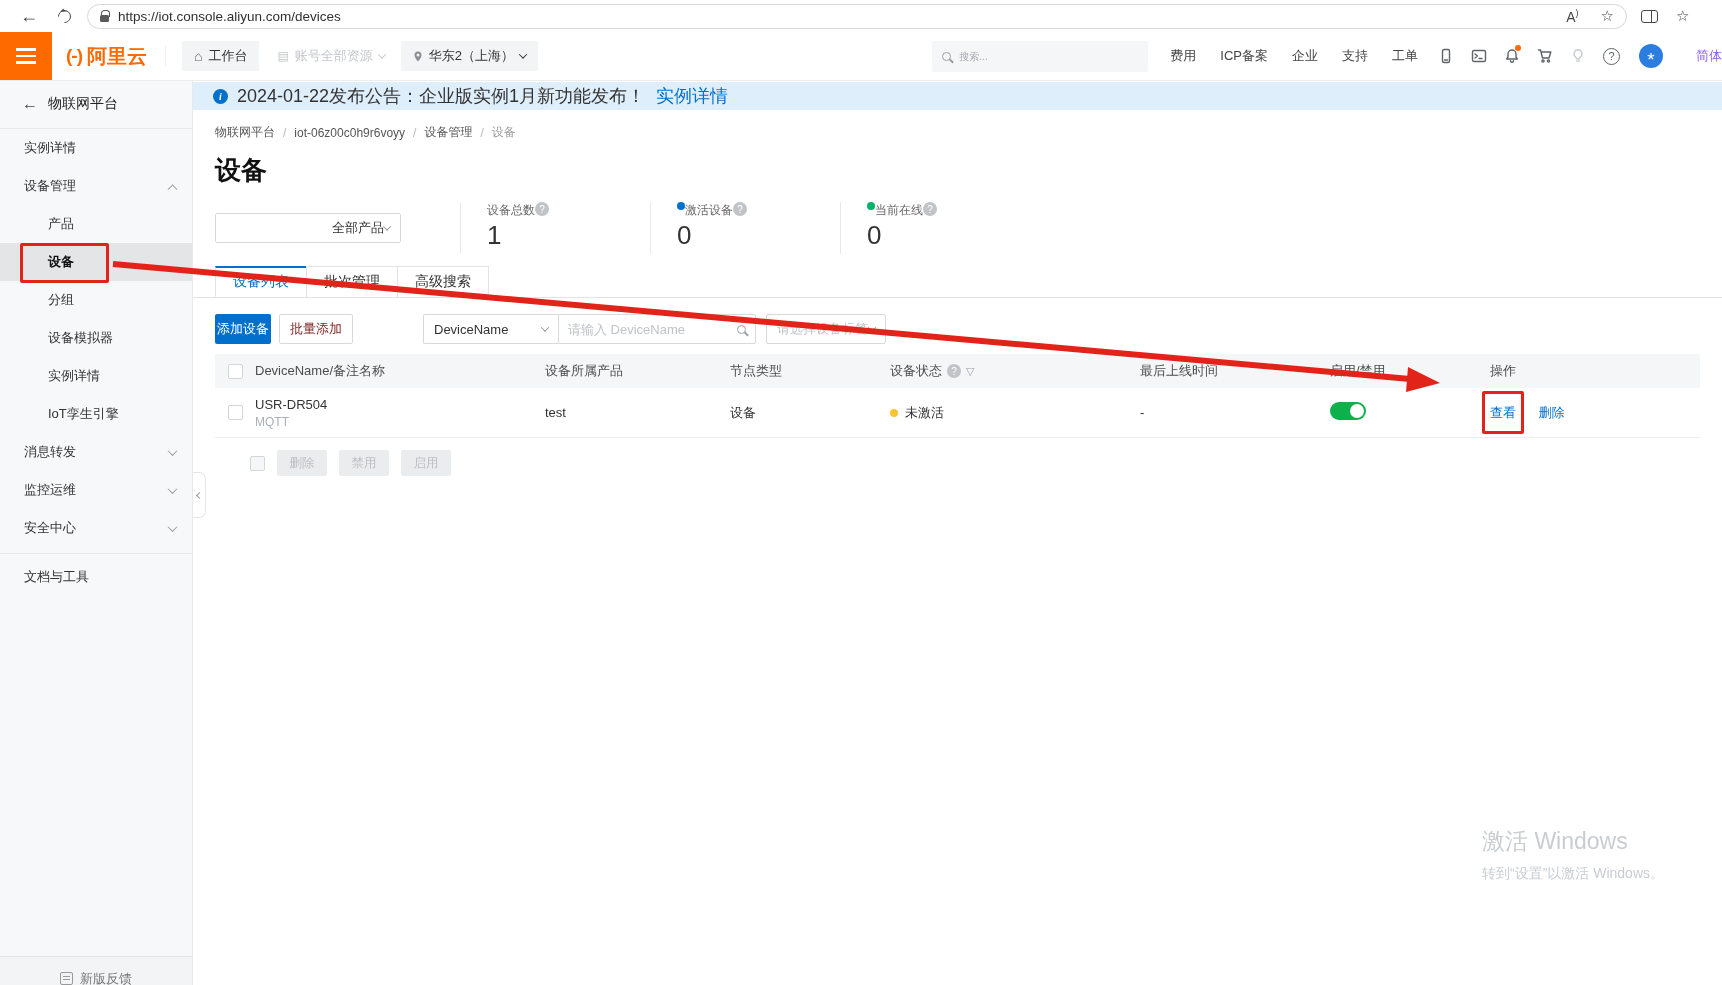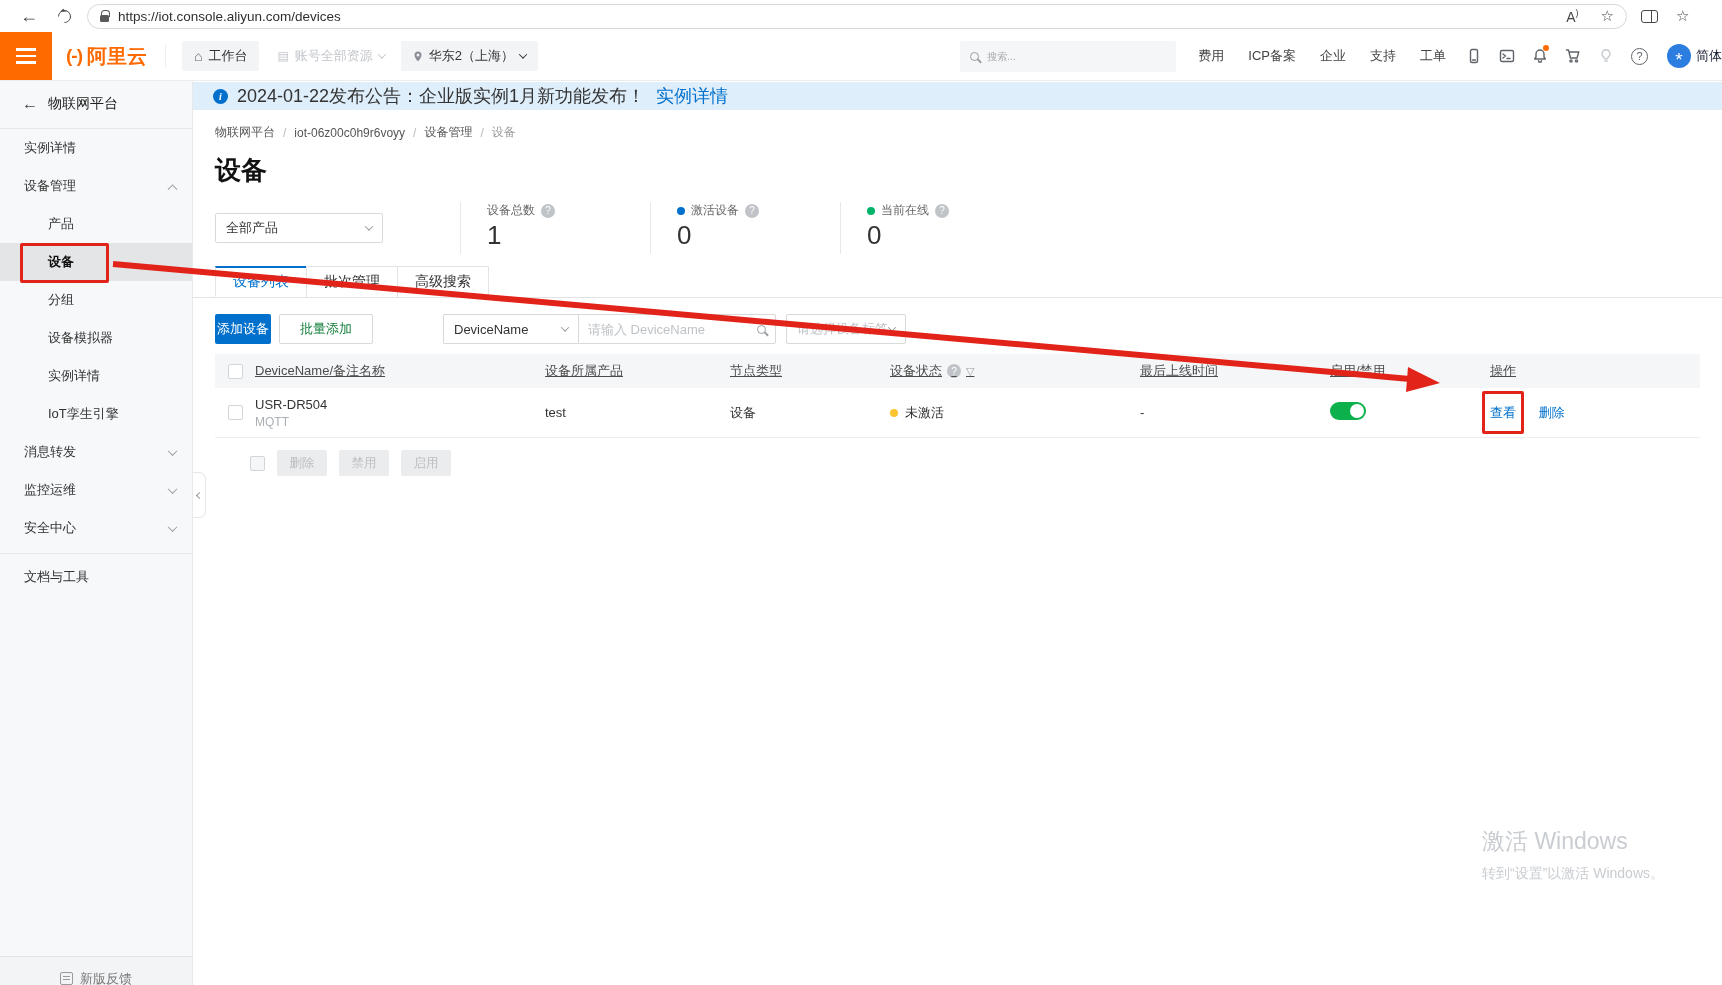--- a/index.html
+++ b/index.html
@@ -47,21 +47,21 @@
   .nav-search input::placeholder { color:#a6aab0; }
   .nav-links { display:flex; align-items:center; gap:24px; margin-left:22px; font-size:13px; color:#444; }
   .nav-icons { display:flex; align-items:center; gap:17px; margin-left:20px; color:#5f6368; }
   .nav-icons svg { display:block; }
   .bell-wrap { position:relative; }
   .bell-wrap::after { content:""; position:absolute; top:-3px; right:-1px; width:6px; height:6px; border-radius:50%; background:#ff6a00; }
   .nav-q { width:17px; height:17px; border:1.5px solid #5f6368; border-radius:50%; font-size:11px; display:flex; align-items:center; justify-content:center; }
   .nav-q::after { content:"?"; }
   .avatar { width:24px; height:24px; border-radius:50%; background:#2b7de0; color:#fff; display:flex; align-items:center; justify-content:center; font-size:19px; margin-left:2px; }
   .avatar::after { content:"*"; margin-top:7px; }
-  .lang { font-size:13px; color:#0f172a; margin:0 0 0 5px; white-space:nowrap; }
+  .lang { font-size:13px; color:#8b5cf6; margin:0 0 0 33px; white-space:nowrap; }
   
   .body-row { display:flex; height:905px; position:relative; }
   .sidebar { width:193px; flex:0 0 193px; background:#f7f8fa; border-right:1px solid #e8e9eb; position:relative; }
   .sb-back { height:48px; display:flex; align-items:center; gap:10px; padding-left:22px; font-size:14px; color:#222; }
   .sb-back .arrow { font-size:16px; color:#444; }
   .sb-divider { height:1px; background:#e6e7e9; }
   .sb-item { height:38px; display:flex; align-items:center; padding-left:24px; font-size:13px; color:#333; position:relative; }
   .sb-item.lvl2 { padding-left:48px; }
   .sb-item.selected { background:#e4e5e7; font-weight:bold; color:#111; }
   .sb-item .chev { position:absolute; right:16px; color:#9a9da2; }
@@ -78,44 +78,44 @@
   .info-ic::after { content:"i"; font-family:"Liberation Serif",serif; font-weight:bold; }
   .banner a { color:var(--blue); text-decoration:none; margin-left:2px; }
   .breadcrumb { margin:14px 0 0 22px; font-size:12px; color:#555; display:flex; gap:8px; align-items:center; }
   .breadcrumb .sep { color:#b9b9b9; }
   .breadcrumb .cur { color:#9b9b9b; }
   .page-title { margin:12px 0 0 22px; font-size:26px; font-weight:bold; color:#111; }
   .stats-row { margin:14px 22px 0 22px; display:flex; align-items:center; }
   .prod-block { width:245px; }
   .select { height:30px; border:1px solid #d9d9d9; border-radius:2px; background:#fff; display:flex; align-items:center; justify-content:space-between; padding:0 10px; font-size:13px; color:#333; }
   .select .chev { color:#999; }
-  .prod-block .select { width:168px; }
+  .prod-block .select { width:186px;justify-content:flex-end; }
   .stat { width:190px; border-left:1px solid #e8e8e8; padding-left:26px; height:52px; }
-  .stat .lab { font-size:12px; color:#666; display:flex; align-items:center; gap:6px; }
+  .stat .lab { font-size:12px; color:#666; display:flex; align-items:flex-start; }
   .dot8 { width:8px; height:8px; border-radius:50%; display:inline-block; }
   .qmark { width:14px; height:14px; border-radius:50%; background:#c0c4c8; color:#fff; font-size:10px; display:inline-flex; align-items:center; justify-content:center; flex:0 0 auto; }
   .qmark::after { content:"?"; }
   .stat .val { font-size:26px; color:#333; margin-top:3px; line-height:1; }
   .tabs-row { margin-top:12px; padding-left:22px; border-bottom:1px solid #e2e3e5; display:flex; }
   .tab { height:31px; padding:0 17px; display:flex; align-items:center; font-size:14px; color:#333; border:1px solid #e2e3e5; border-bottom:none; margin-right:-1px; background:#fff; position:relative; }
   .tab.active { border-top:2px solid var(--blue); color:var(--blue); margin-bottom:-1px; border-bottom:1px solid #fff; }
   .toolbar { margin:16px 22px 0 22px; display:flex; align-items:center; height:30px; }
   .btn { height:30px; border-radius:2px; font-size:13px; display:flex; align-items:center; justify-content:center; }
   .btn-primary { width:56px; background:var(--blue); color:#fff; }
-  .btn-default { width:94px; background:#fff; border:1px solid #d9d9d9; color:#15803d; margin-left:8px; }
+  .btn-default { width:74px; background:#fff; border:1px solid #d9d9d9; color:#7f1d1d; margin-left:8px; }
   .sel-type { width:135px; margin-left:70px; border-right:none; border-radius:2px 0 0 2px; }
   .search-box { width:198px; height:30px; border:1px solid #d9d9d9; border-radius:0 2px 2px 0; display:flex; align-items:center; padding:0 9px; gap:6px; }
   .search-box input { border:none; outline:none; width:100%; font-size:13px; font-family:inherit; color:#333; background:transparent; }
   .search-box input::placeholder { color:#bfc3c7; }
   .sel-tag { width:120px; margin-left:10px; color:#bfc3c7; }
   
   .tbl { margin:10px 22px 0 22px; }
   .tgrid { display:grid; grid-template-columns:40px 290px 185px 160px 250px 190px 160px 1fr; align-items:center; }
   .thead { background:#f5f6f8; height:34px; font-size:13px; color:#4c4c4c; }
-  .thead .hcell { display:flex; align-items:center; gap:5px;text-decoration:underline; }
+  .thead .hcell { display:flex; align-items:center; gap:5px; }
   .cbx { width:15px; height:15px; border:1px solid #d2d5d9; border-radius:2px; background:#fff; margin-left:13px; }
   .funnel { color:#9aa0a6; font-size:11px; }
   .trow { height:50px; border-bottom:1px solid #ecedef; font-size:13px; color:#333; }
   .dev-name .l1 { color:#333; }
   .dev-name .l2 { color:#aab0b5; font-size:12px; margin-top:3px; }
   .status-cell { display:flex; align-items:center; gap:7px; }
   .toggle { width:36px; height:18px; border-radius:9px; background:#0cb14b; position:relative; display:inline-block; }
   .toggle::after { content:""; position:absolute; right:2px; top:2px; width:14px; height:14px; border-radius:50%; background:#fff; }
   .act-cell a { color:var(--blue); text-decoration:none; }
   .view-wrap { position:relative; display:inline-block; }

